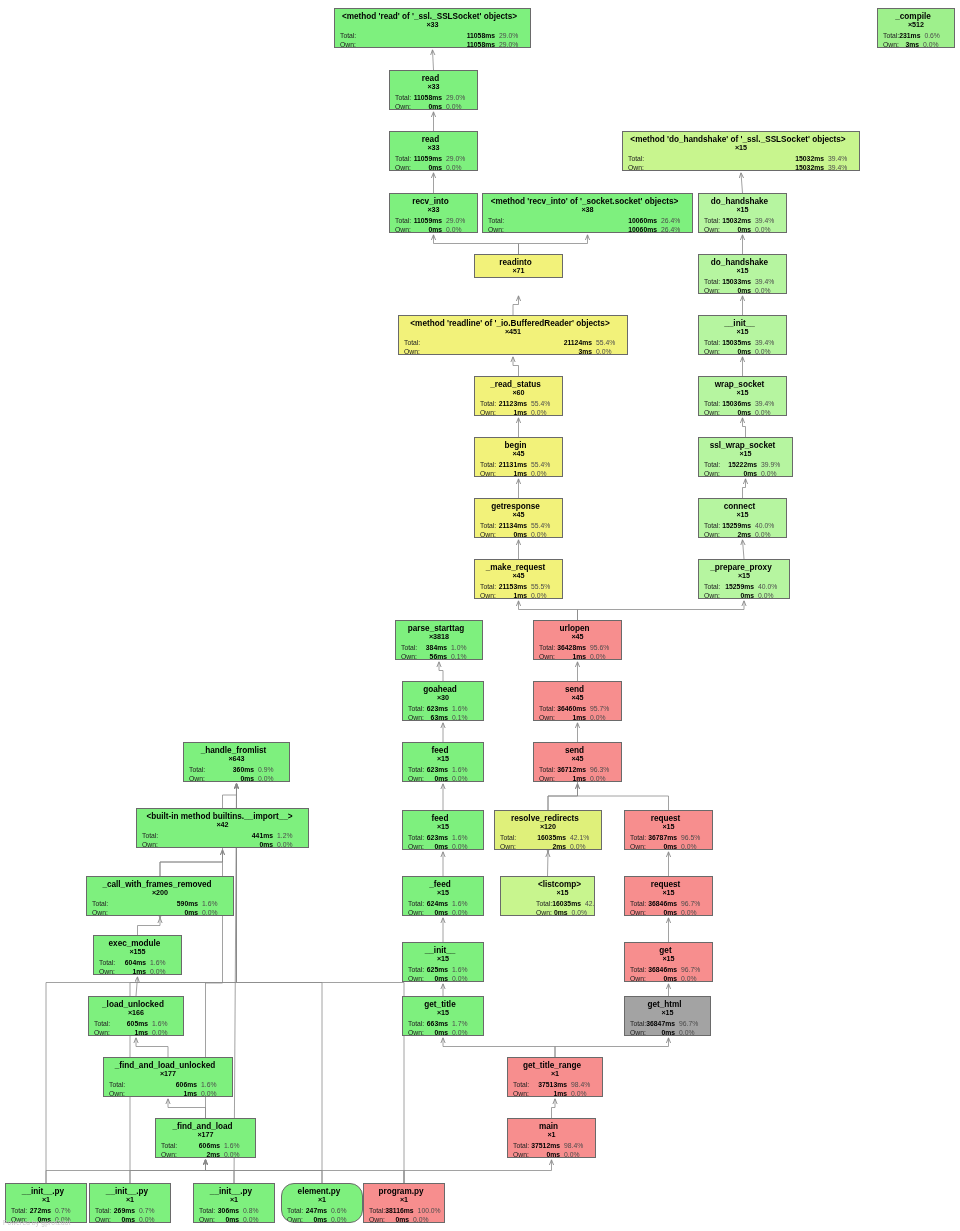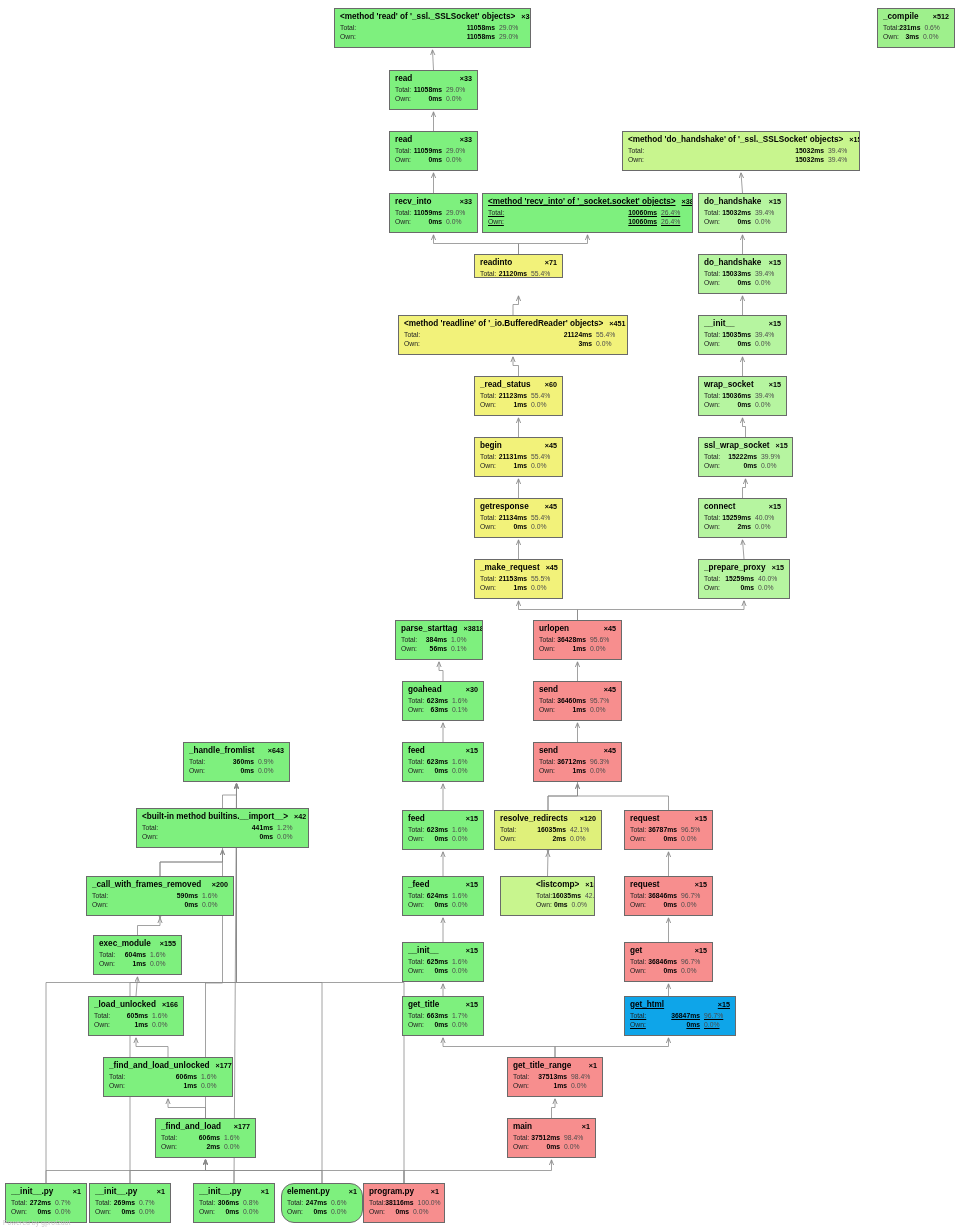--- a/index.html
+++ b/index.html
@@ -14,22 +14,22 @@
   .node{
     position:absolute;
     box-sizing:border-box;
     border:1px solid #6a6a6a;
     padding:3px 5px 4px 5px;
     line-height:1.12;
     color:#000;
     overflow:hidden;
   }
   .node .title-row{
-    display:flex;justify-content:space-between;align-items:flex-end;
-    font-weight:bold;font-size:8.2px;white-space:nowrap;margin-bottom:3px;
+    display:flex;justify-content:space-between;align-items:center;
+    font-weight:bold;font-size:8.2px;white-space:nowrap;margin-bottom:3px;flex-direction:column;
   }
   .node .fname{margin-right:6px;}
   .node .calls{font-size:7.2px;font-weight:bold;}
   .node .stat{
     display:flex;align-items:baseline;
     font-size:6.8px;white-space:nowrap;margin-top:1px;
   }
   .node .lbl{color:#222;}
   .node .val{font-weight:bold;margin-left:auto;padding-right:4px;}
   .node .pct{color:#4c4c4c;min-width:26px;text-align:left;}
@@ -199,21 +199,21 @@
           <span class="lbl">Total:</span>
           <span class="val">11059ms</span>
           <span class="pct">29.0%</span>
         </div>
         <div class="stat own">
           <span class="lbl">Own:</span>
           <span class="val">0ms</span>
           <span class="pct">0.0%</span>
         </div>
       </div>
-      <div class="node" style="left: 482px; top: 193px; width: 211px; height: 40px; background: rgb(126, 240, 126); text-decoration: underline;">
+      <div class="node" style="left: 482px; top: 193px; width: 211px; height: 40px; background: rgb(126, 240, 126);">
         <div class="title-row">
           <span class="fname">&lt;method 'recv_into' of '_socket.socket' objects&gt;</span>
           <span class="calls">×38</span>
         </div>
         <div class="stat total">
           <span class="lbl">Total:</span>
           <span class="val">10060ms</span>
           <span class="pct">26.4%</span>
         </div>
         <div class="stat own">
@@ -743,21 +743,21 @@
           <span class="lbl">Total:</span>
           <span class="val">663ms</span>
           <span class="pct">1.7%</span>
         </div>
         <div class="stat own">
           <span class="lbl">Own:</span>
           <span class="val">0ms</span>
           <span class="pct">0.0%</span>
         </div>
       </div>
-      <div class="node" style="left: 624px; top: 996px; width: 112px; height: 40px; background: #0ea5e9; text-decoration: underline;">
+      <div class="node" style="left: 624px; top: 996px; width: 87px; height: 40px; background: #a3a3a3;">
         <div class="title-row">
           <span class="fname">get_html</span>
           <span class="calls">×15</span>
         </div>
         <div class="stat total">
           <span class="lbl">Total:</span>
           <span class="val">36847ms</span>
           <span class="pct">96.7%</span>
         </div>
         <div class="stat own">

